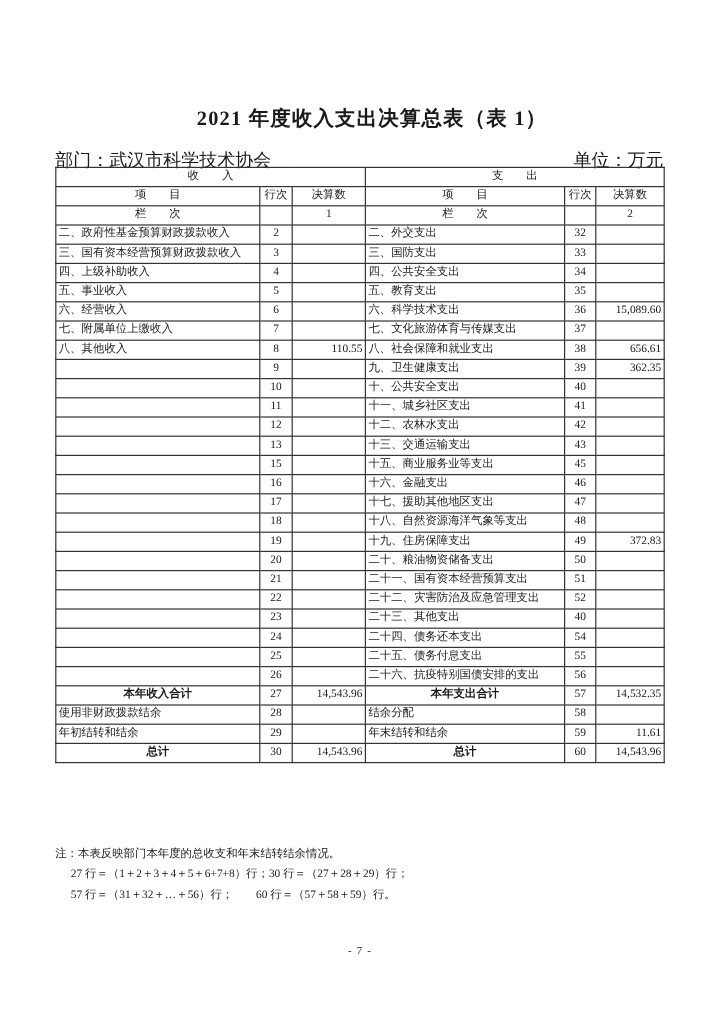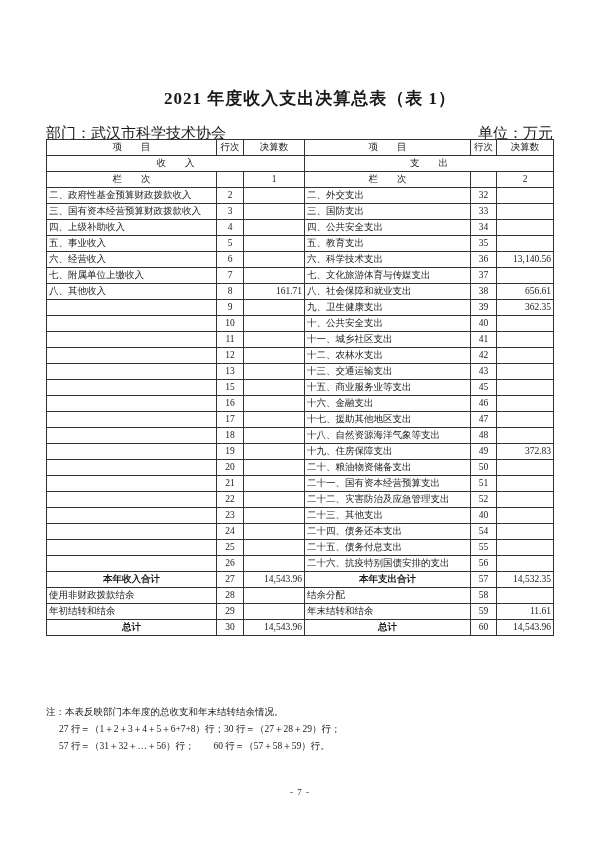--- a/index.html
+++ b/index.html
@@ -66,30 +66,30 @@
     <colgroup>
       <col style="width:170px">
       <col style="width:27px">
       <col style="width:61px">
       <col style="width:166px">
       <col style="width:26px">
       <col style="width:57px">
     </colgroup>
     <thead>
       <tr>
+        <th colspan="3">收　　入</th>
+        <th colspan="3">支　　出</th>
+      </tr>
+      <tr>
         <th>项　　目</th>
         <th>行次</th>
         <th>决算数</th>
         <th>项　　目</th>
         <th>行次</th>
         <th>决算数</th>
-      </tr>
-      <tr>
-        <th colspan="3">收　　入</th>
-        <th colspan="3">支　　出</th>
       </tr>
       <tr>
         <th>栏　　次</th>
         <th></th>
         <th>1</th>
         <th>栏　　次</th>
         <th></th>
         <th>2</th>
       </tr>
     </thead>
@@ -125,34 +125,34 @@
           <td class="item">五、教育支出</td>
           <td class="line">35</td>
           <td class="amount"></td>
         </tr>
         <tr>
           <td class="item">六、经营收入</td>
           <td class="line">6</td>
           <td class="amount"></td>
           <td class="item">六、科学技术支出</td>
           <td class="line">36</td>
-          <td class="amount">13,140.56</td>
+          <td class="amount">15,089.60</td>
         </tr>
         <tr>
           <td class="item">七、附属单位上缴收入</td>
           <td class="line">7</td>
           <td class="amount"></td>
           <td class="item">七、文化旅游体育与传媒支出</td>
           <td class="line">37</td>
           <td class="amount"></td>
         </tr>
         <tr>
           <td class="item">八、其他收入</td>
           <td class="line">8</td>
-          <td class="amount">161.71</td>
+          <td class="amount">110.55</td>
           <td class="item">八、社会保障和就业支出</td>
           <td class="line">38</td>
           <td class="amount">656.61</td>
         </tr>
         <tr>
           <td class="item"></td>
           <td class="line">9</td>
           <td class="amount"></td>
           <td class="item">九、卫生健康支出</td>
           <td class="line">39</td>

